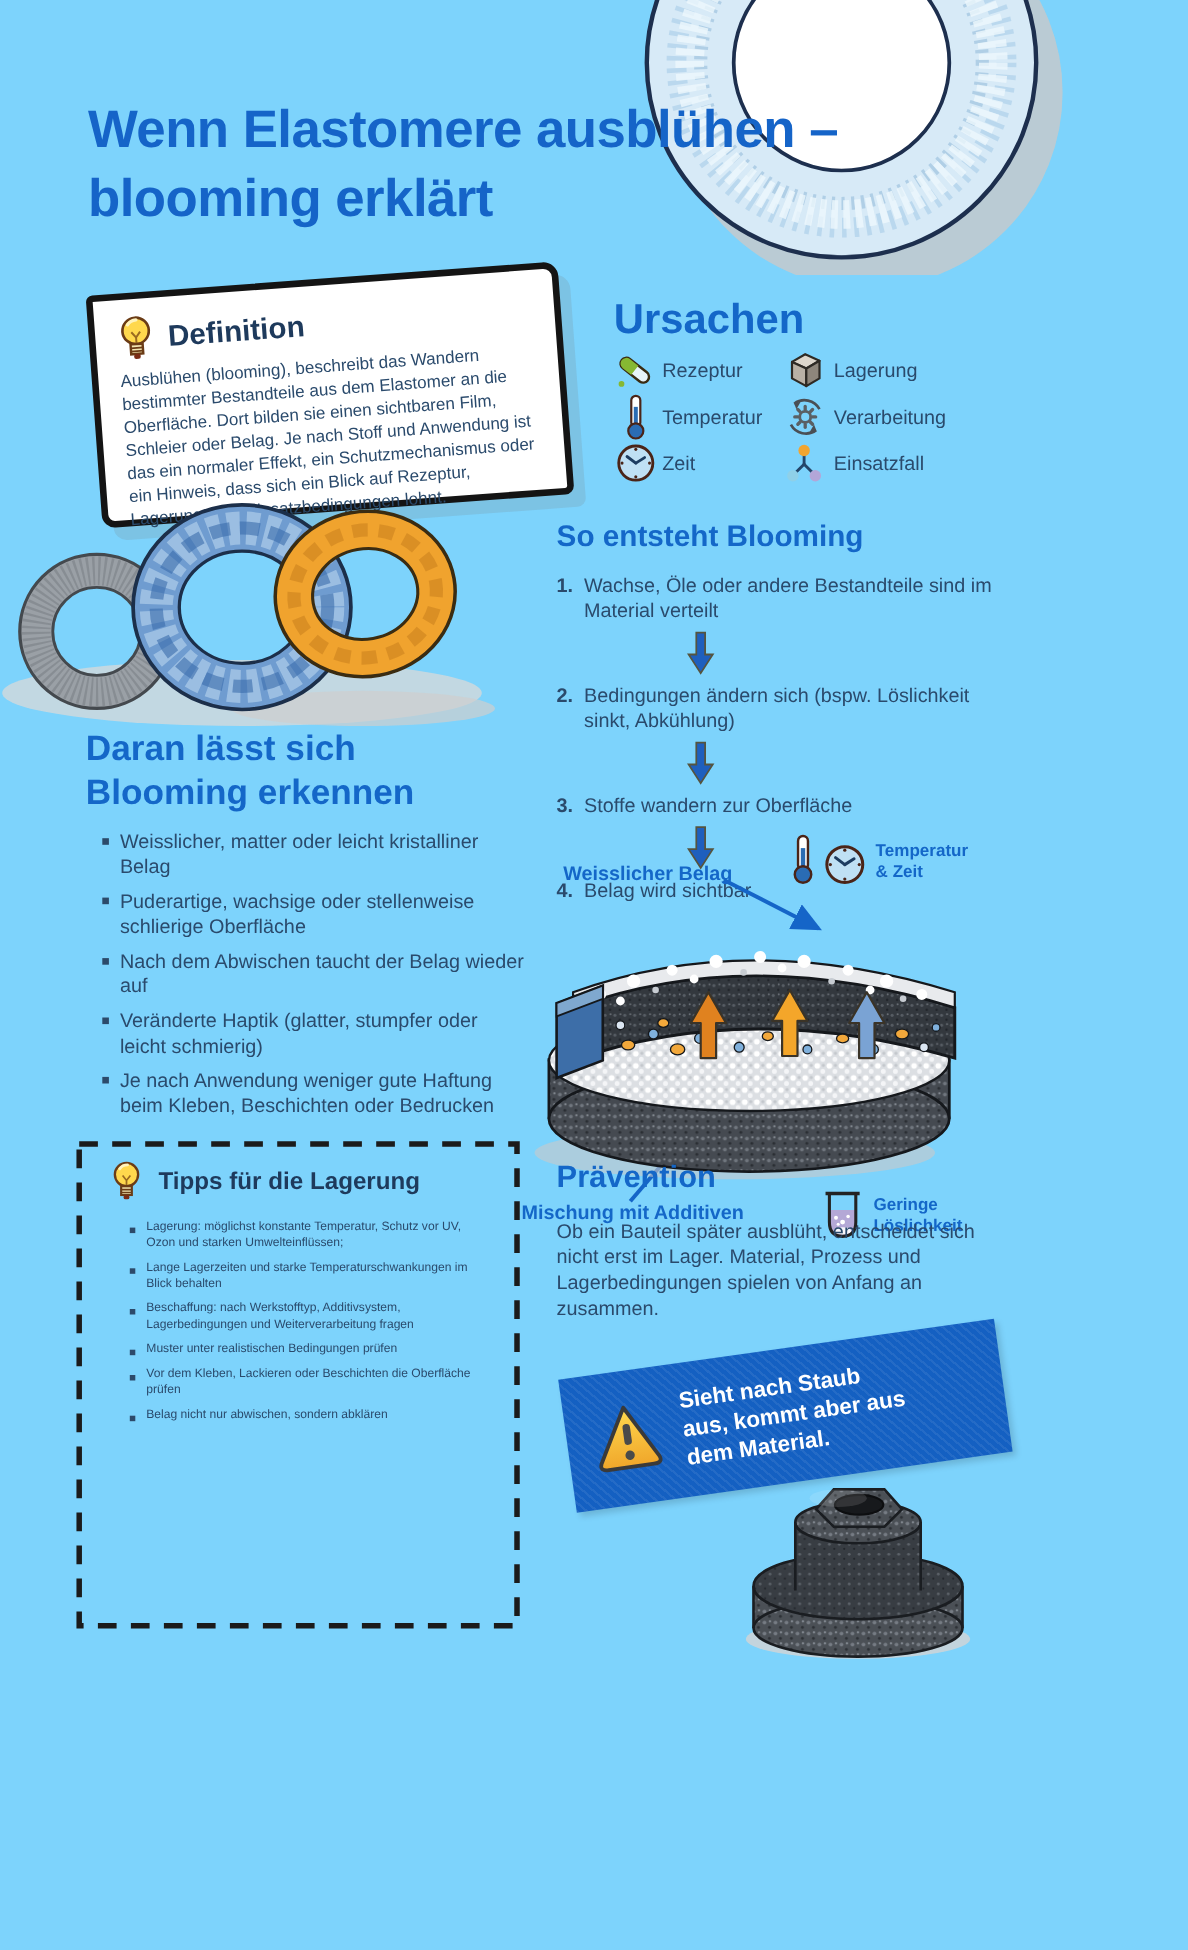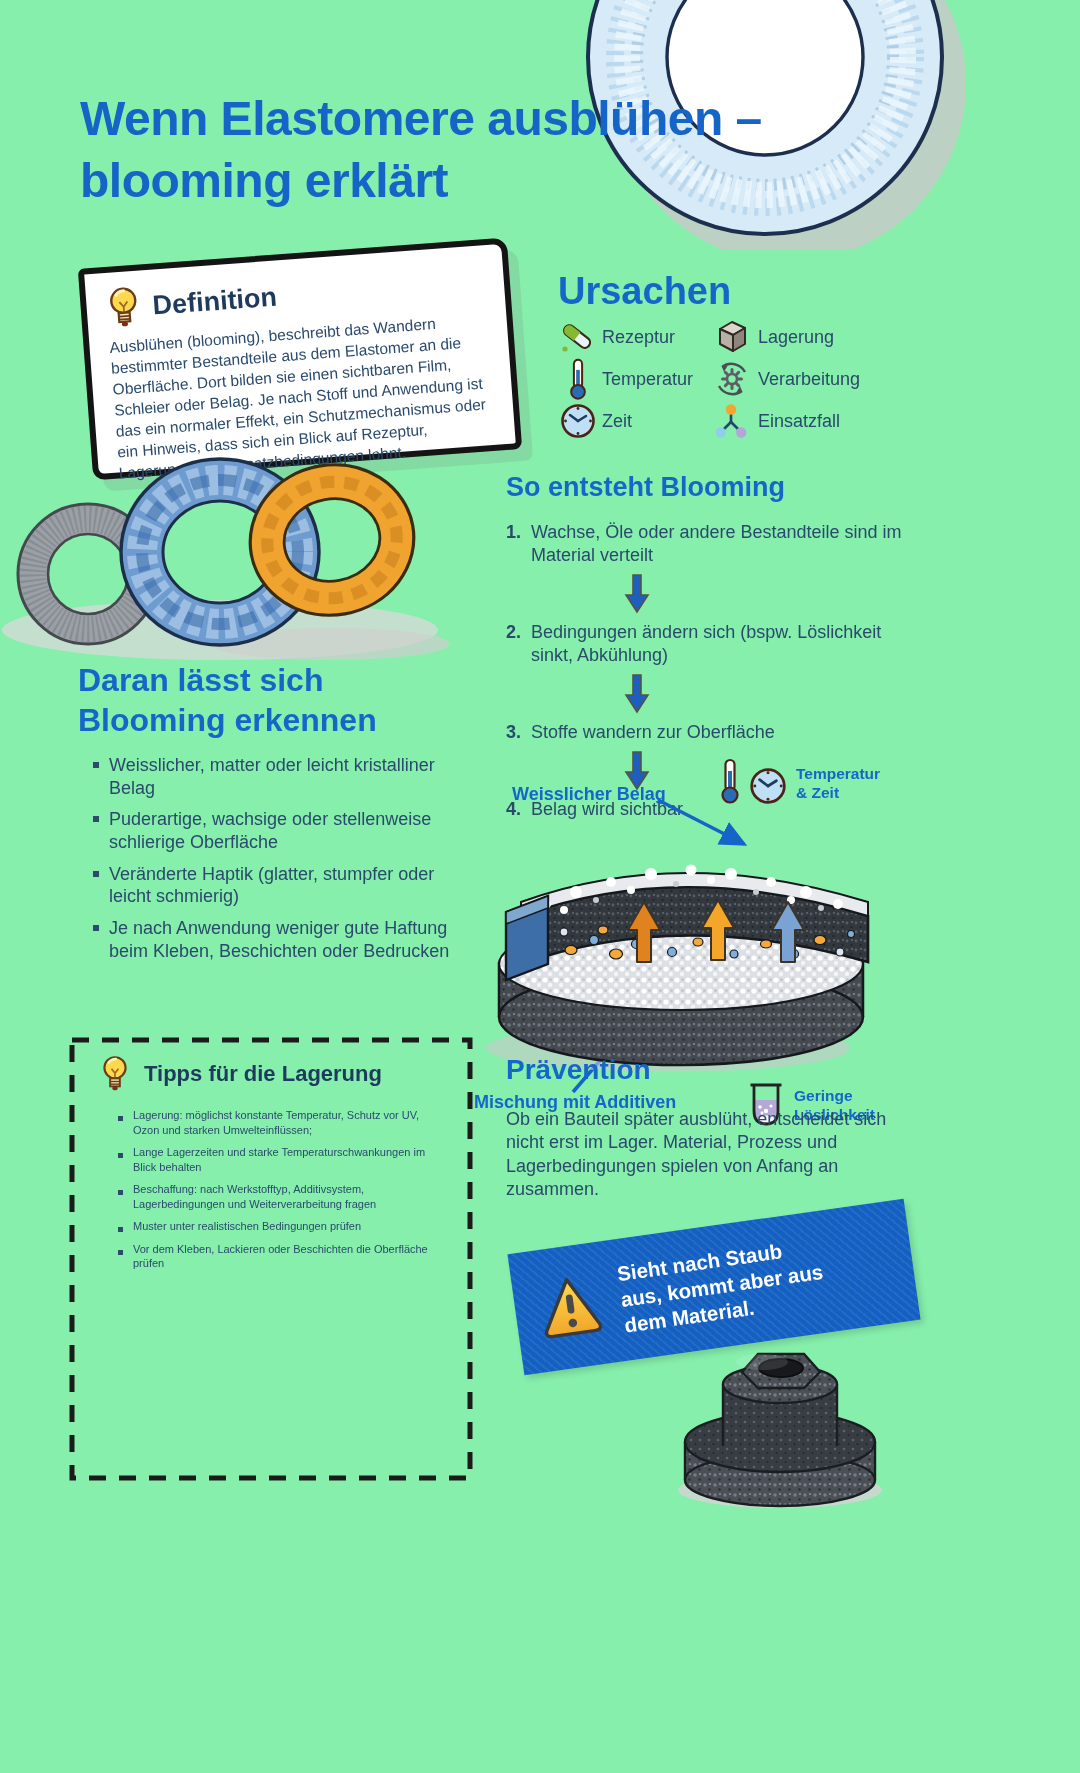--- a/index.html
+++ b/index.html
@@ -1,16 +1,16 @@
 <!DOCTYPE html>
 <html><head>
 <meta charset="utf-8">
 <style>
   html,body{margin:0;padding:0;background:#fff;}
-  .page{position:relative;width:1080px;height:1773px;background:#86efac;overflow:hidden;
+  .page{position:relative;width:1080px;height:1773px;background:#7dd3fc;overflow:hidden;
         font-family:"Liberation Sans",sans-serif;color:#29496b;}
   .abs{position:absolute;}
 
   .title{left:80px;top:88px;width:810px;font-size:48px;line-height:1.3;font-weight:700;
          color:#1564c8;letter-spacing:-0.5px;}
 
   
   .defbox{left:85px;top:253px;width:430px;height:212px;background:#fff;
           border:6px solid #141414;border-radius:6px 14px 8px 12px;
           transform:rotate(-4.2deg);box-shadow:10px 12px 0 rgba(120,120,120,.18);
@@ -229,20 +229,21 @@
       <ellipse cx="332" cy="88" rx="82" ry="75" fill="none" stroke="#3a2c12" stroke-width="3.2"></ellipse>
       <ellipse cx="332" cy="88" rx="48" ry="41" fill="none" stroke="#3a2c12" stroke-width="2.8"></ellipse>
     </g>
   </svg>
 
   <div class="abs erkennen">
     <h2 class="h-blue">Daran lässt sich Blooming erkennen</h2>
     <ul class="blist">
       <li>Weisslicher, matter oder leicht kristalliner Belag</li>
       <li>Puderartige, wachsige oder stellenweise schlierige Oberfläche</li>
+      <li>Nach dem Abwischen taucht der Belag wieder auf</li>
       <li>Veränderte Haptik (glatter, stumpfer oder leicht schmierig)</li>
       <li>Je nach Anwendung weniger gute Haftung beim Kleben, Beschichten oder Bedrucken</li>
     </ul>
   </div>
 
   <div class="abs dlabel" style="left:512px;top:784px;">Weisslicher Belag</div>
 
   <span class="abs" style="left:720px;top:758px;">
     <svg width="20" height="46" viewBox="0 0 20 46">
       <rect x="5.5" y="2" width="9" height="31" rx="4.5" fill="#ffffff" stroke="#4a2418" stroke-width="2.2"></rect>
@@ -386,20 +387,21 @@
         <rect x="14" y="36" width="6" height="4.5" rx="2" fill="#7a2c16"></rect>
       </svg>
       <span class="h">Tipps für die Lagerung</span>
     </div>
     <ul class="tlist">
       <li>Lagerung: möglichst konstante Temperatur, Schutz vor UV, Ozon und starken Umwelteinflüssen;</li>
       <li>Lange Lagerzeiten und starke Temperaturschwankungen im Blick behalten</li>
       <li>Beschaffung: nach Werkstofftyp, Additivsystem, Lagerbedingungen und Weiterverarbeitung fragen</li>
       <li>Muster unter realistischen Bedingungen prüfen</li>
       <li>Vor dem Kleben, Lackieren oder Beschichten die Oberfläche prüfen</li>
+      <li>Belag nicht nur abwischen, sondern abklären</li>
     </ul>
   </div>
 
   <div class="abs praev">
     <h2 class="h-blue">Prävention</h2>
     <p>Ob ein Bauteil später ausblüht, entscheidet sich nicht erst im Lager. Material, Prozess und Lagerbedingungen spielen von Anfang an zusammen.</p>
   </div>
 
   <div class="abs banner">
     <svg width="70" height="66" viewBox="0 0 64 62">

